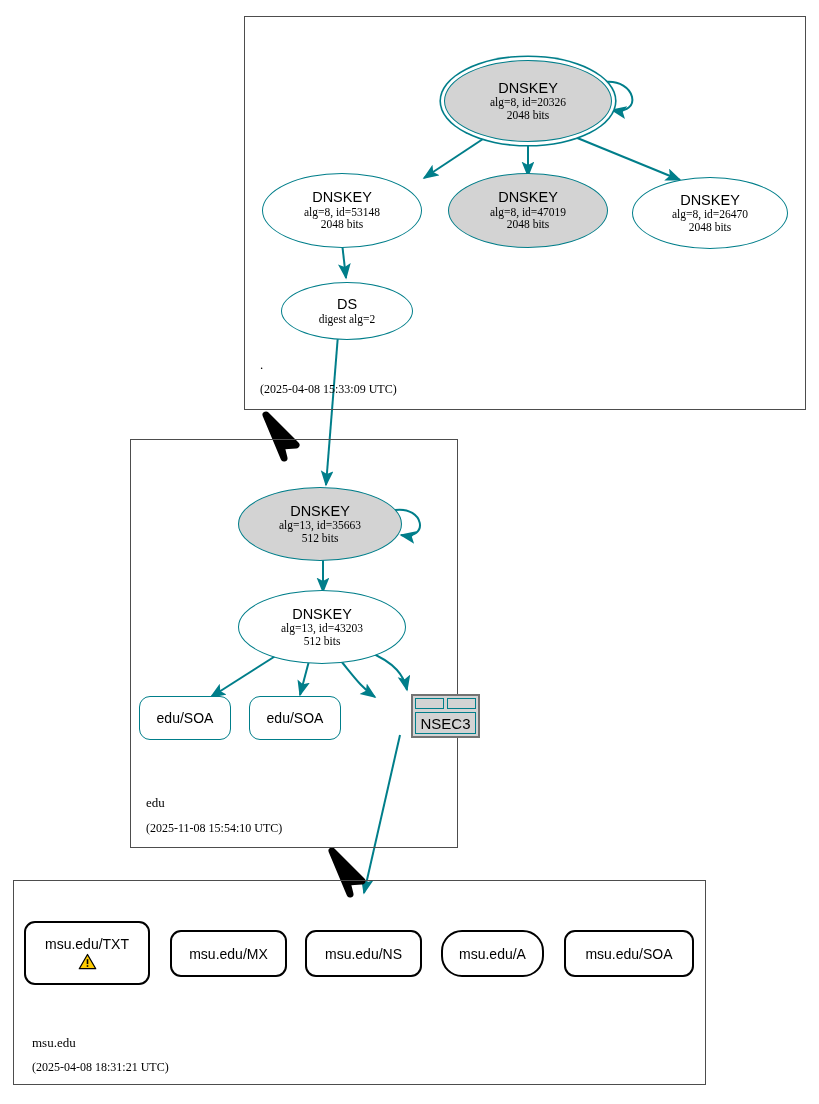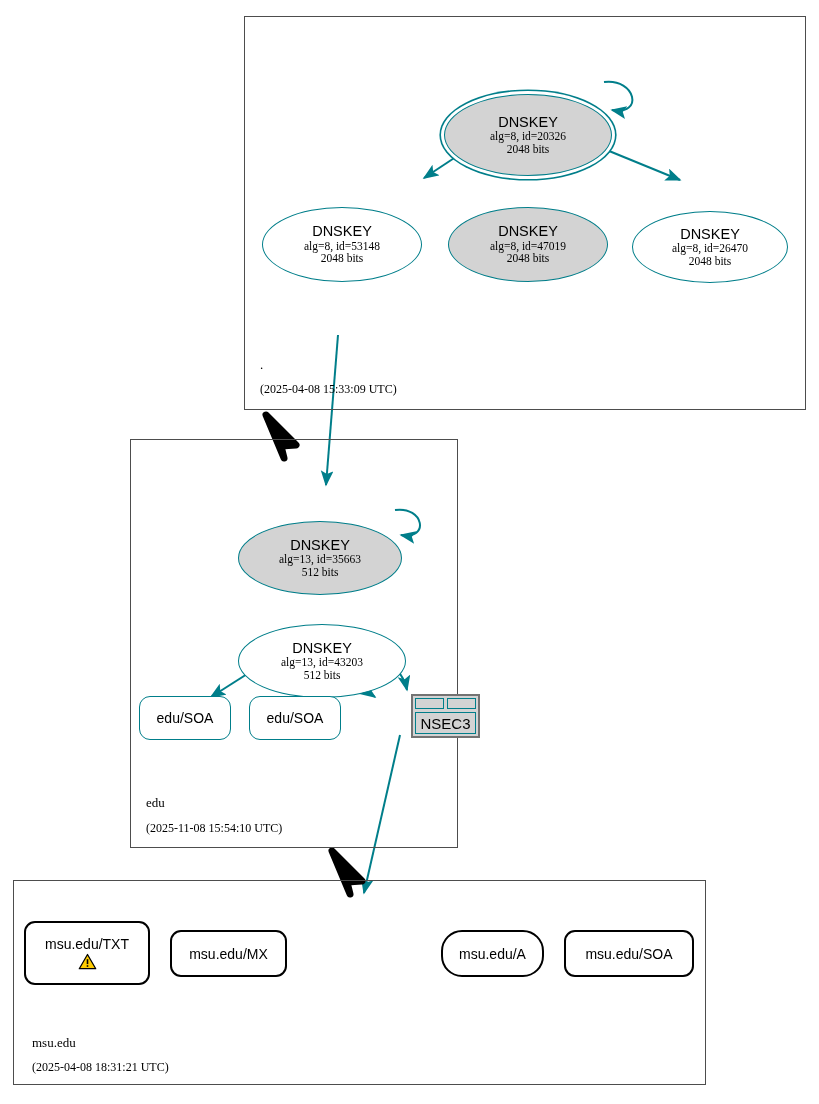--- a/index.html
+++ b/index.html
@@ -48,21 +48,20 @@
     box-sizing: border-box;
     border: 1.6px solid #007e8a;
     border-radius: 50%;
     display: flex;
     flex-direction: column;
     align-items: center;
     justify-content: center;
     text-align: center;
     background: #ffffff;
     line-height: 1.08;
-    margin-top: 34px;
   }
   .node-ellipse.filled { background: #d3d3d3; }
   .node-ellipse.anchor {
     box-shadow: 0 0 0 3px #ffffff, 0 0 0 4.6px #007e8a;
   }
   .nd-title {
     font-family: "Liberation Sans", sans-serif;
     font-size: 14.5px;
     color: #000000;
   }
@@ -203,20 +202,24 @@
     <div class="nd-sub">alg=8, id=47019</div>
     <div class="nd-sub">2048 bits</div>
   </div>
 
   <div class="node-ellipse" style="left:632px; top:177px; width:156px; height:72px;">
     <div class="nd-title">DNSKEY</div>
     <div class="nd-sub">alg=8, id=26470</div>
     <div class="nd-sub">2048 bits</div>
   </div>
 
+  <div class="node-ellipse" style="left:281px; top:282px; width:132px; height:58px;">
+    <div class="nd-title">DS</div>
+    <div class="nd-sub">digest alg=2</div>
+  </div>
 
   <div class="zone-box" style="left:130px; top:439px; width:328px; height:409px;"></div>
   <div class="zone-caption zone-name" style="left:146px; top:795px;">edu</div>
   <div class="zone-caption zone-time" style="left:146px; top:821px;">(2025-11-08 15:54:10 UTC)</div>
 
   <div class="node-ellipse filled" style="left:238px; top:487px; width:164px; height:74px;">
     <div class="nd-title">DNSKEY</div>
     <div class="nd-sub">alg=13, id=35663</div>
     <div class="nd-sub">512 bits</div>
   </div>
@@ -252,20 +255,23 @@
       <path d="M12 1.6 L22.4 19.6 L1.6 19.6 Z" fill="#ffcc00" stroke="#000000" stroke-width="1.6" stroke-linejoin="round"></path>
       <rect x="11" y="7.6" width="2" height="6.2" fill="#000000"></rect>
       <rect x="11" y="15.2" width="2" height="2" fill="#000000"></rect>
     </svg>
   </div>
 
   <div class="node-rrset black-border" style="left:170px; top:930px; width:117px; height:47px;">
     <span>msu.edu/MX</span>
   </div>
 
+  <div class="node-rrset black-border" style="left:305px; top:930px; width:117px; height:47px;">
+    <span>msu.edu/NS</span>
+  </div>
 
   <div class="node-rrset black-border" style="left:441px; top:930px; width:103px; height:47px;border-radius:21px;">
     <span>msu.edu/A</span>
   </div>
 
   <div class="node-rrset black-border" style="left:564px; top:930px; width:130px; height:47px;">
     <span>msu.edu/SOA</span>
   </div>
 
 </div>

